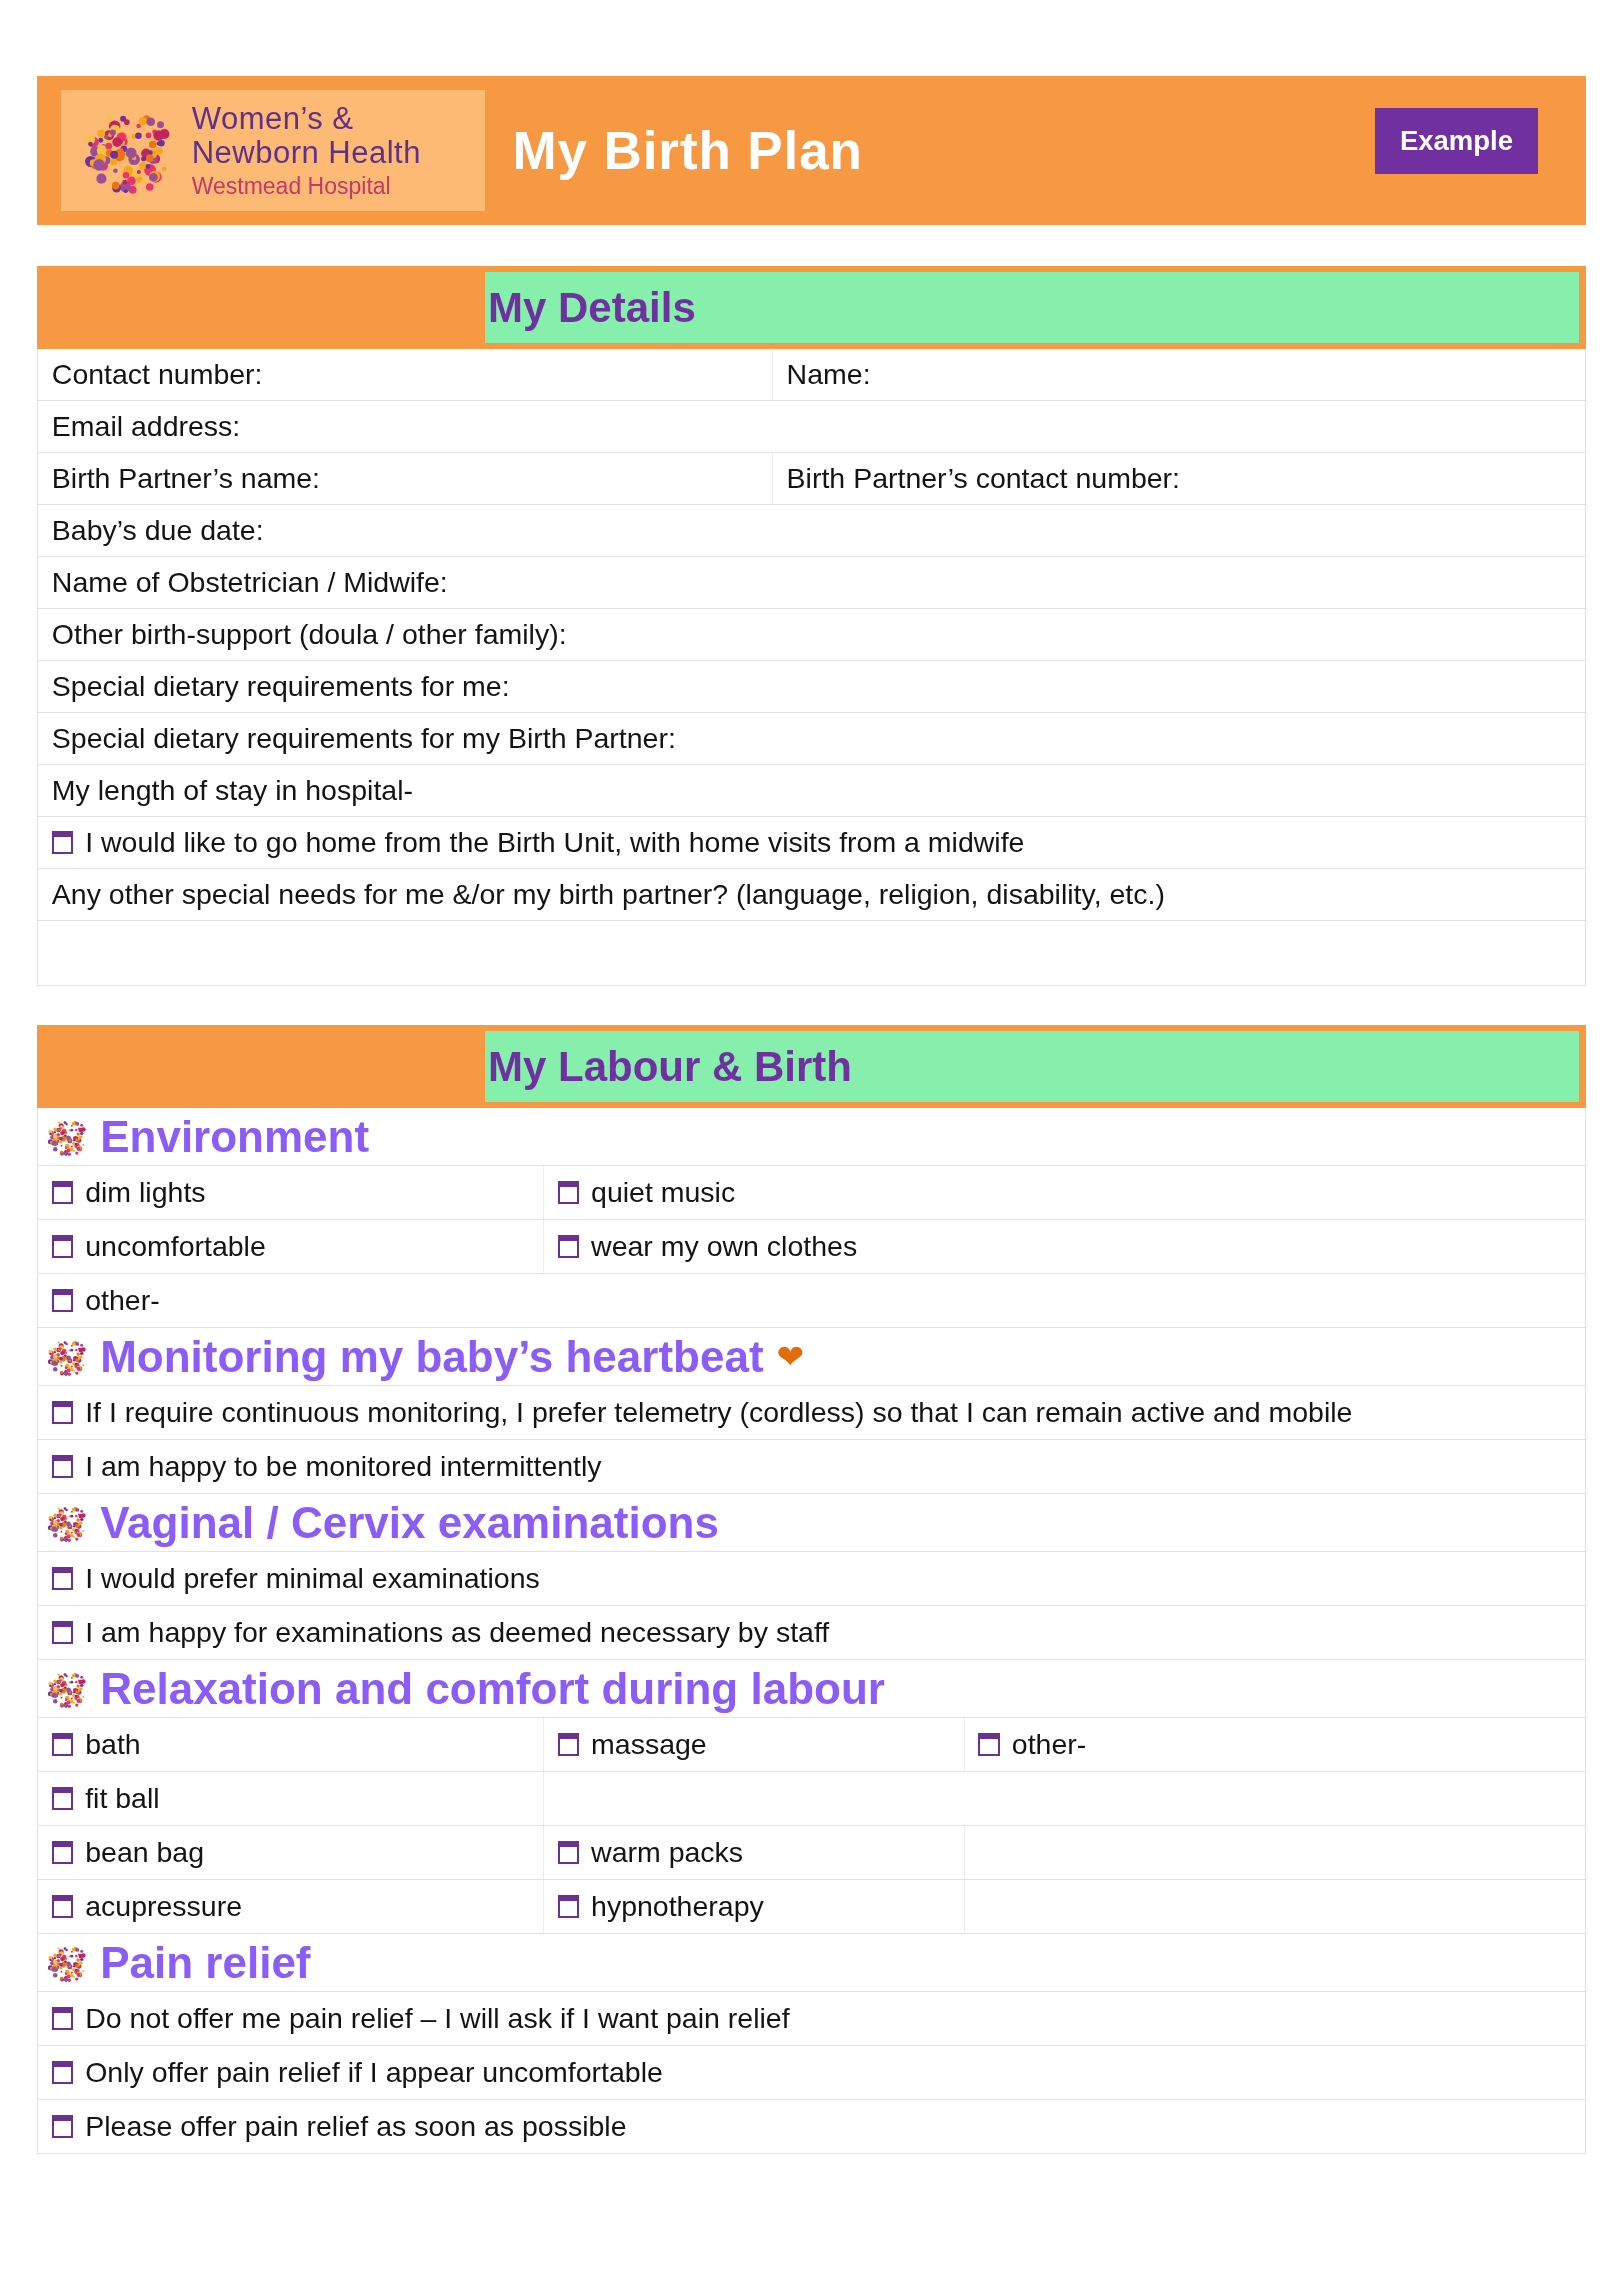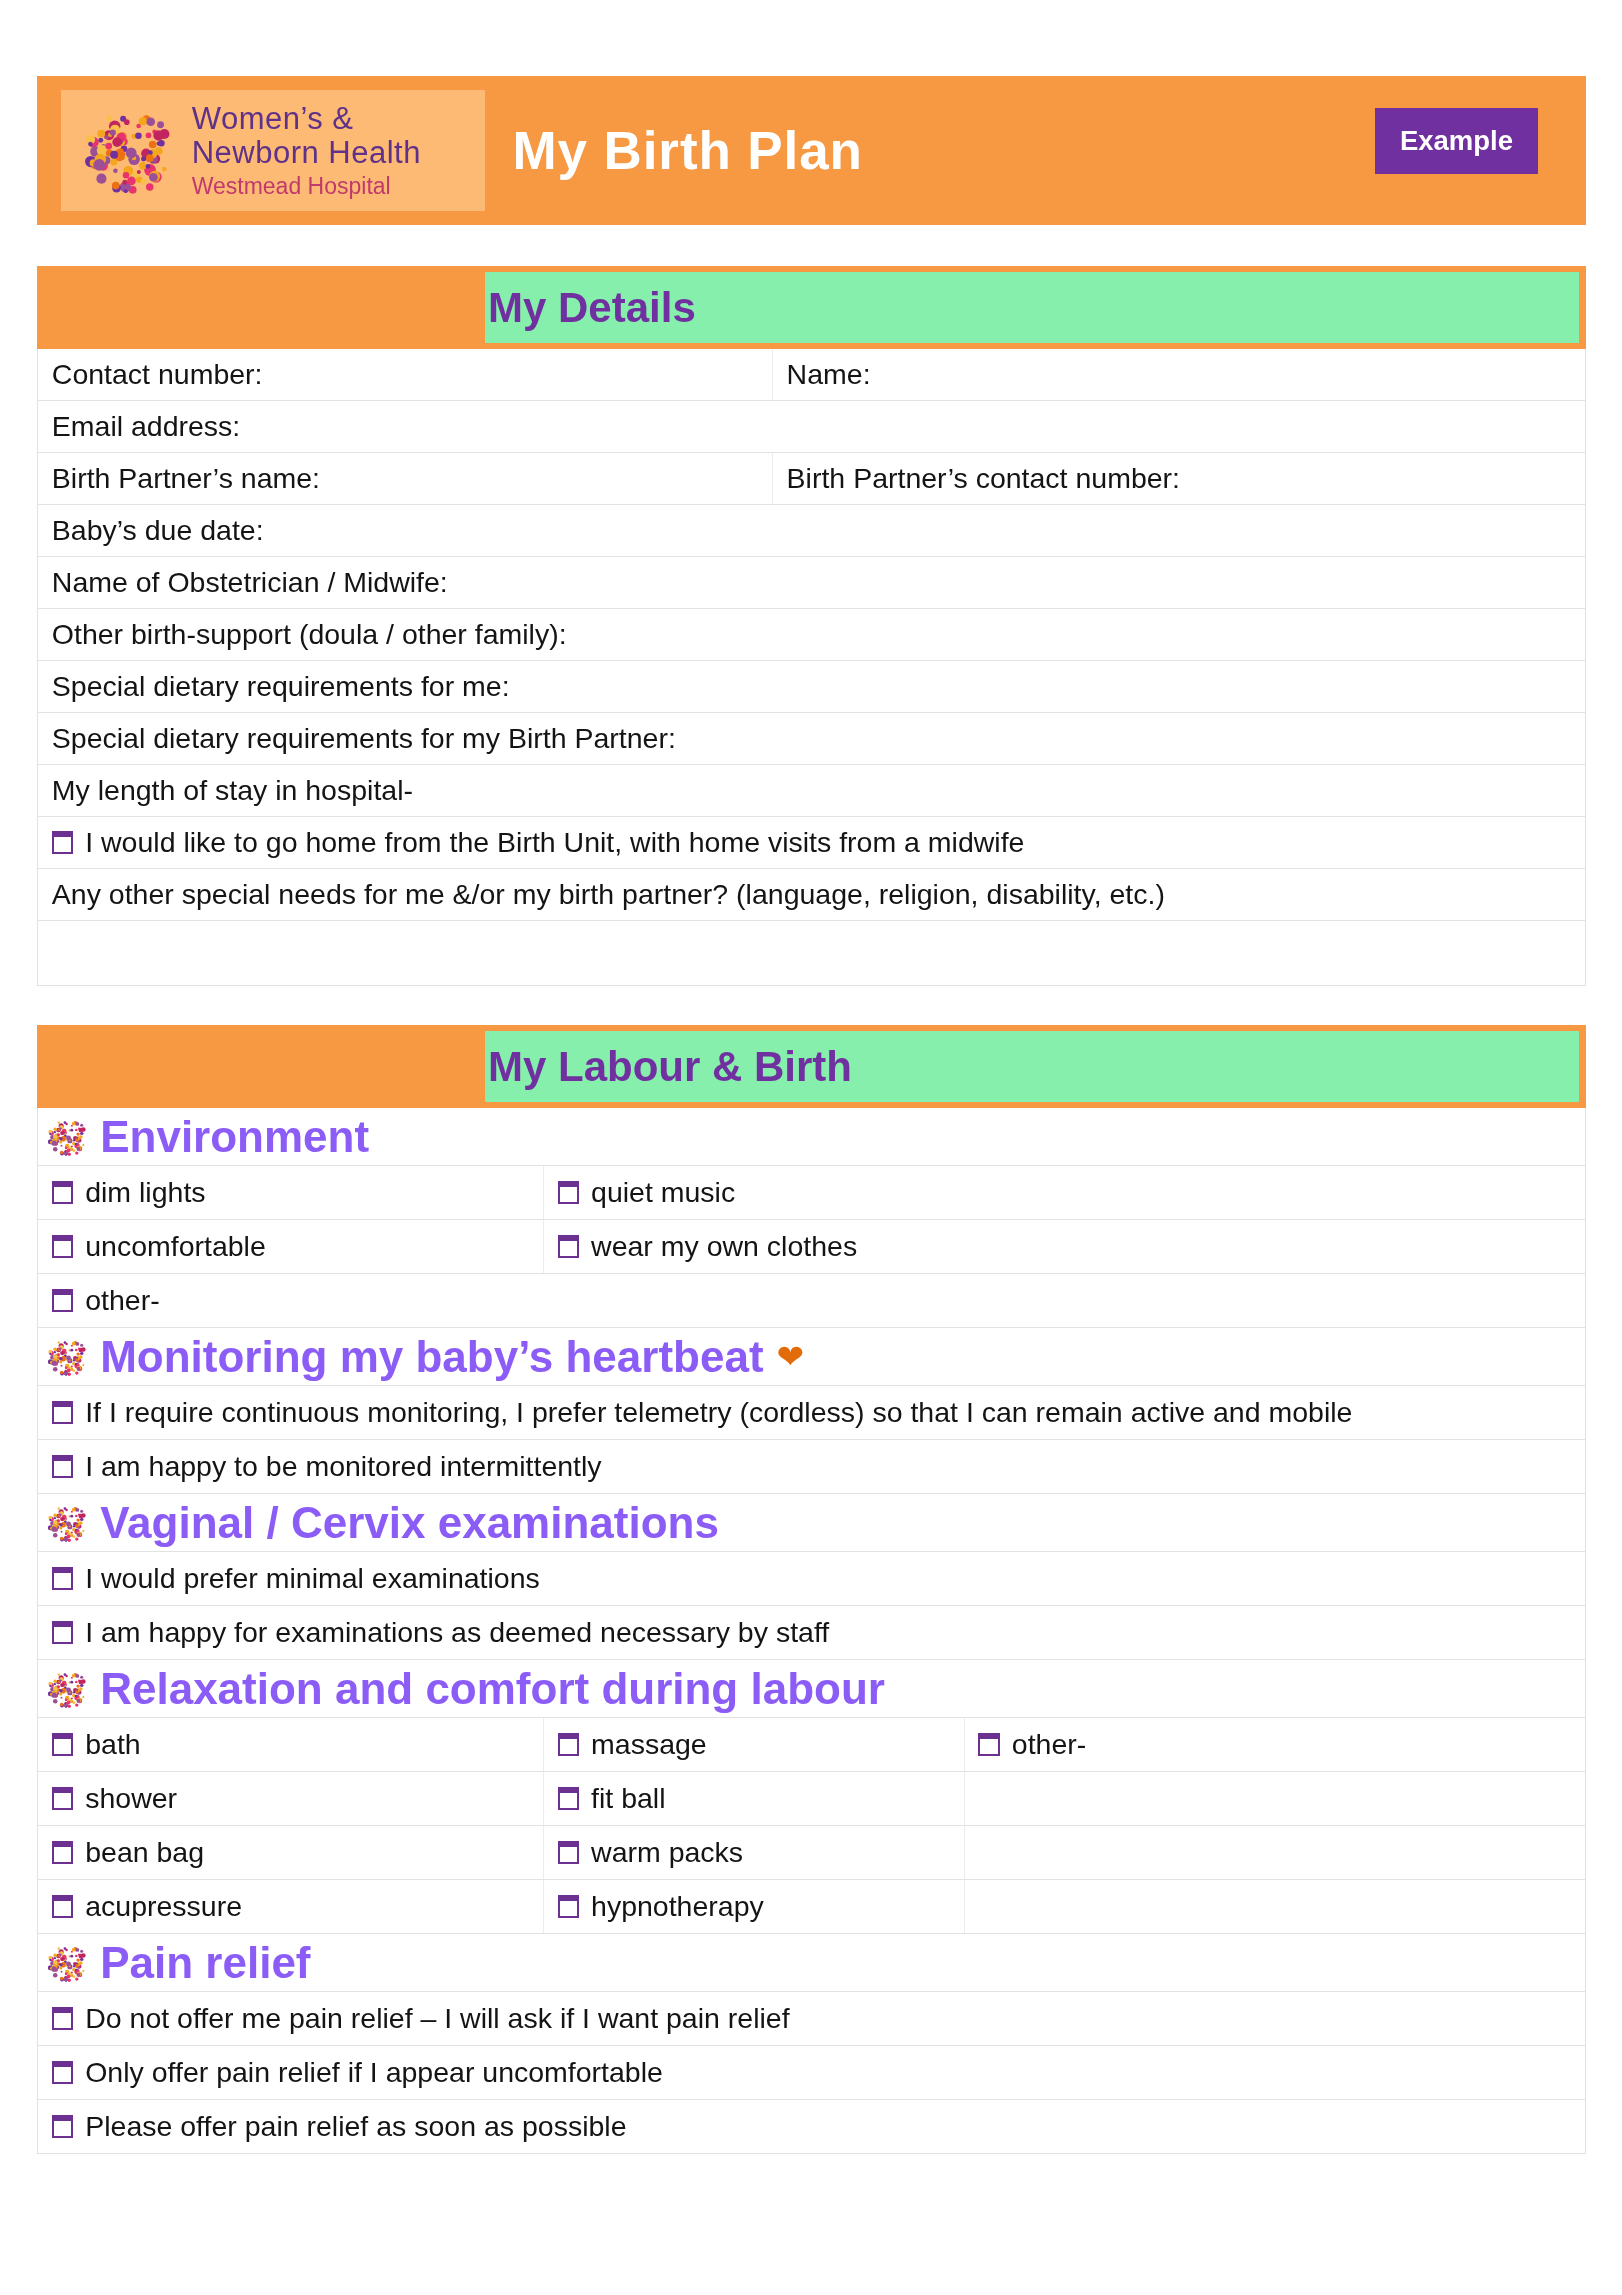--- a/index.html
+++ b/index.html
@@ -353,24 +353,20 @@
           <span class="cell-text">massage</span>
         </div>
         <div class="cell">
           <span class="checkbox"></span>
           <span class="cell-text">other-</span>
         </div>
       </div>
       <div class="row" style="grid-template-columns: 32.7% 27.2% 40.1%;">
         <div class="cell">
           <span class="checkbox"></span>
-          <span class="cell-text">shower</span>
-        </div>
-        <div class="cell">
-          <span class="checkbox"></span>
           <span class="cell-text">fit ball</span>
         </div>
         <div class="cell">
           <span class="cell-text"></span>
         </div>
       </div>
       <div class="row" style="grid-template-columns: 32.7% 27.2% 40.1%;">
         <div class="cell">
           <span class="checkbox"></span>
           <span class="cell-text">bean bag</span>

